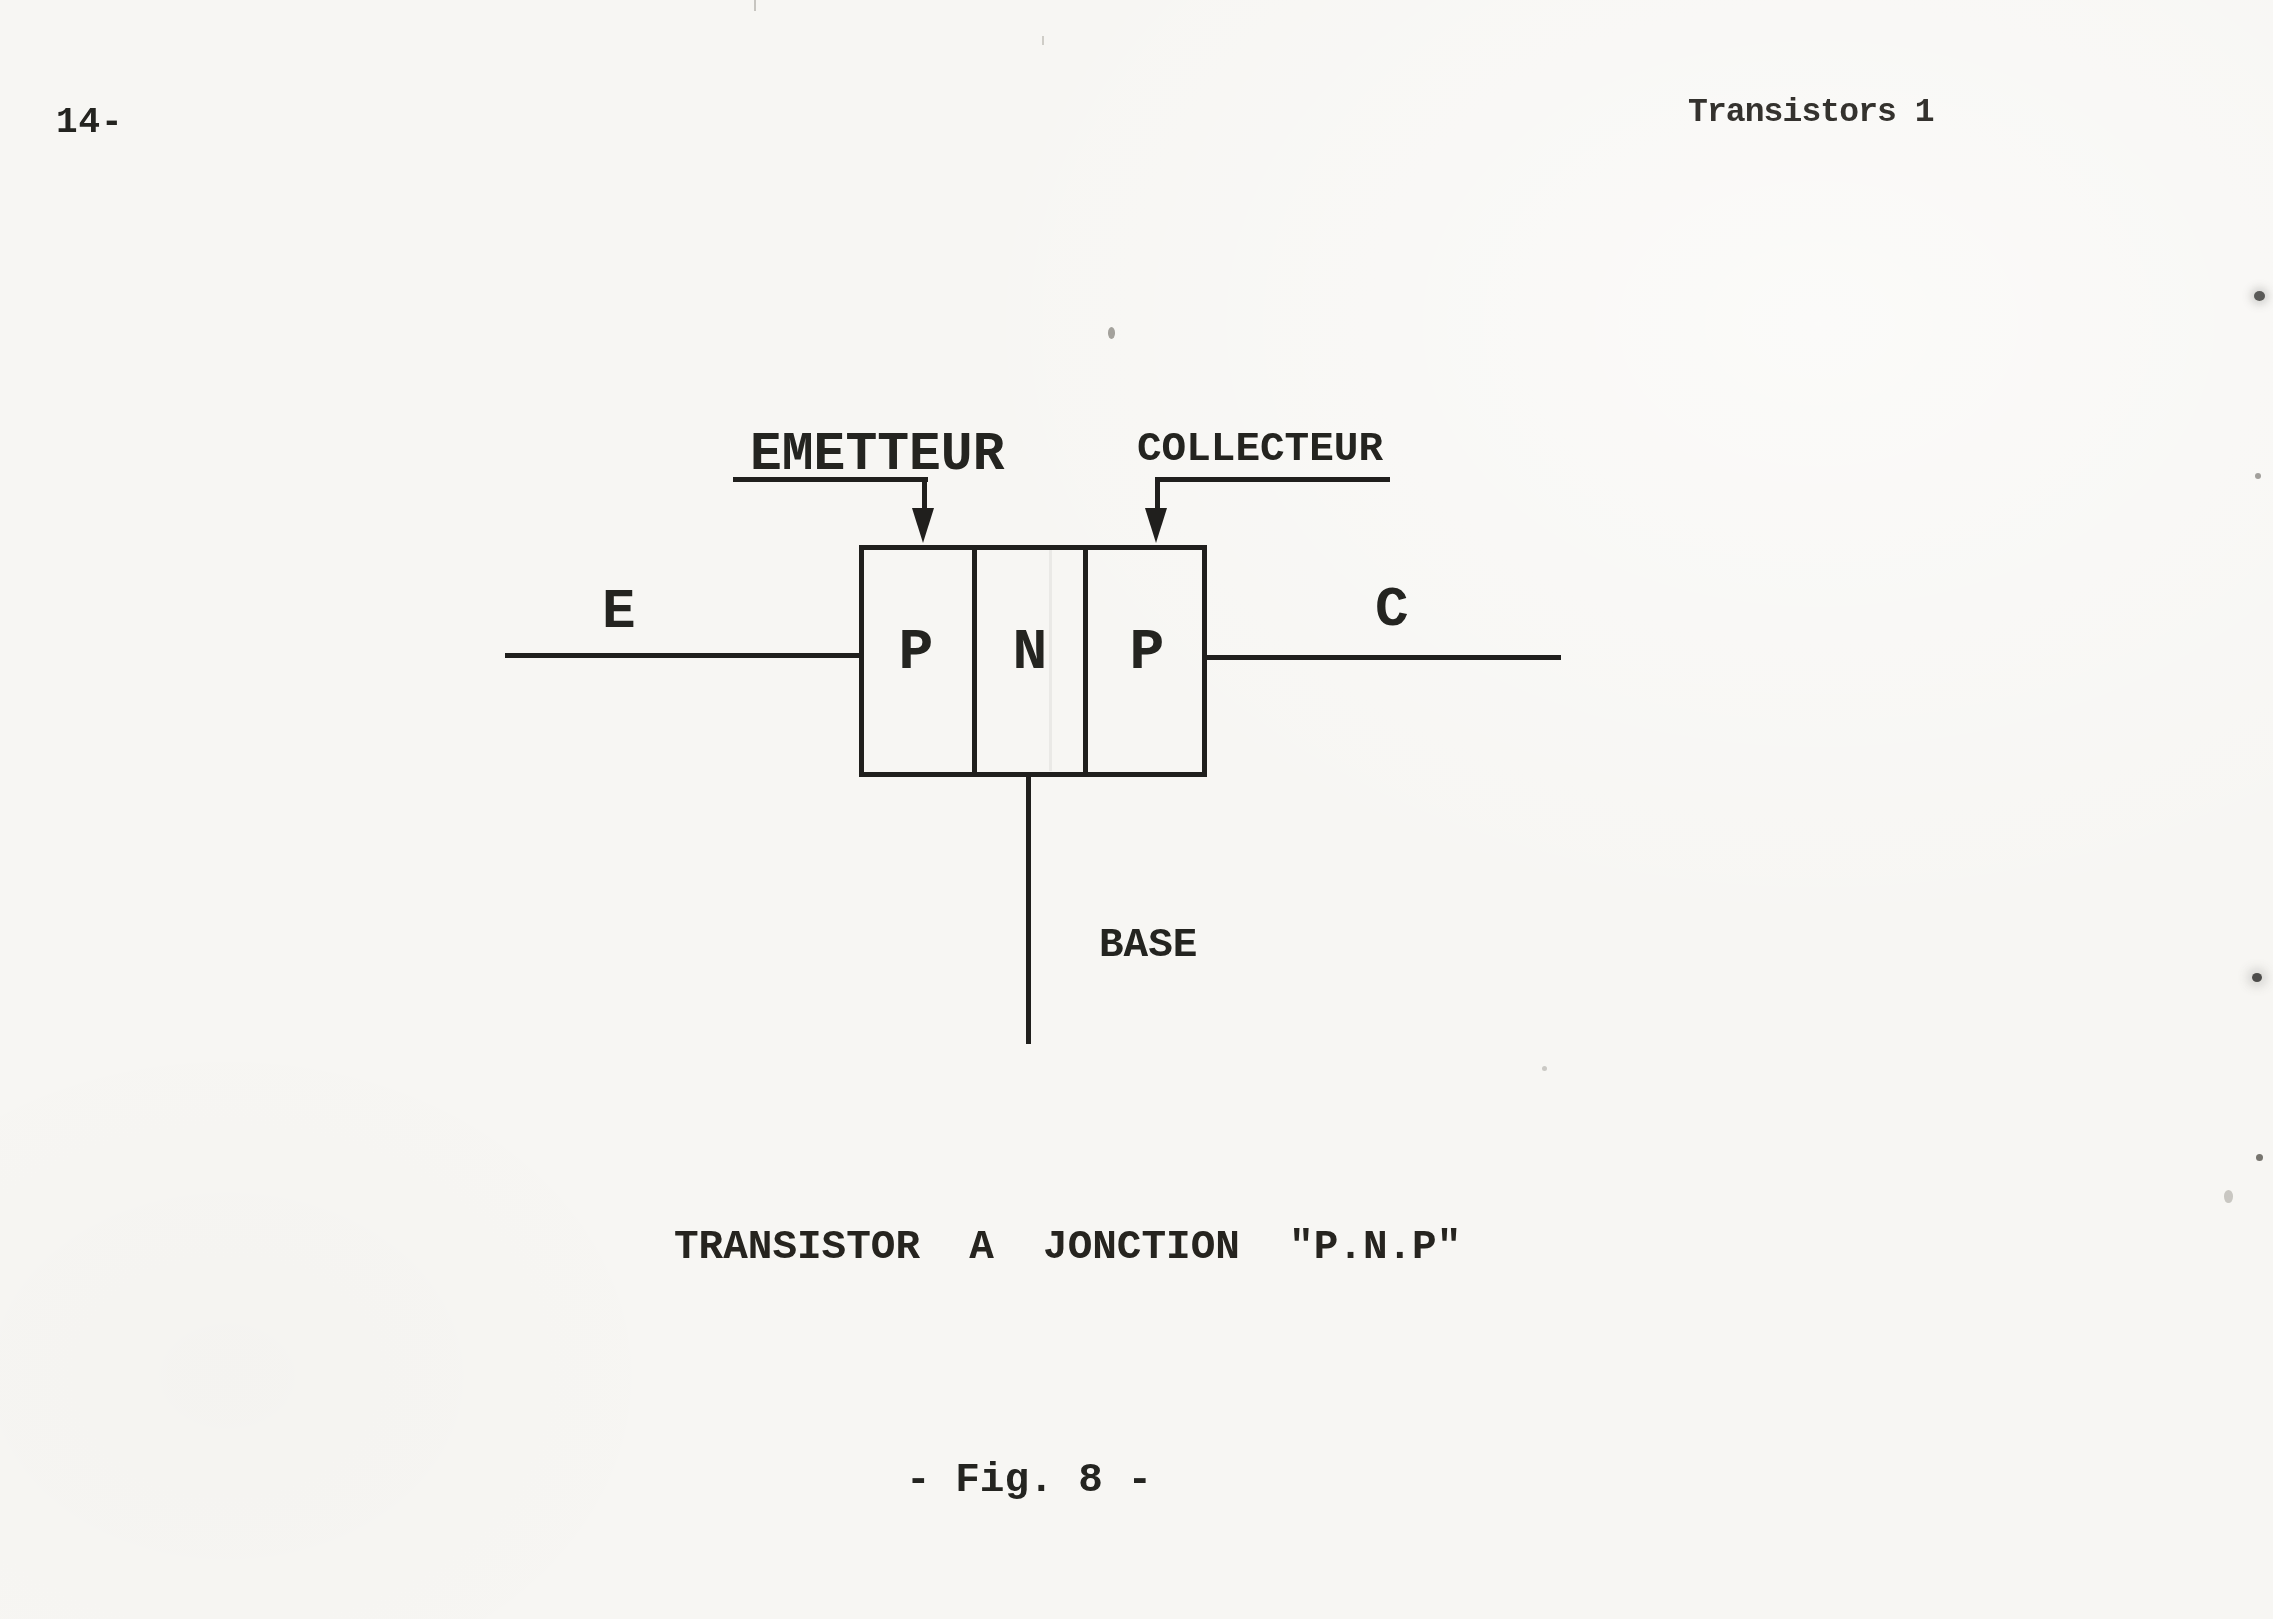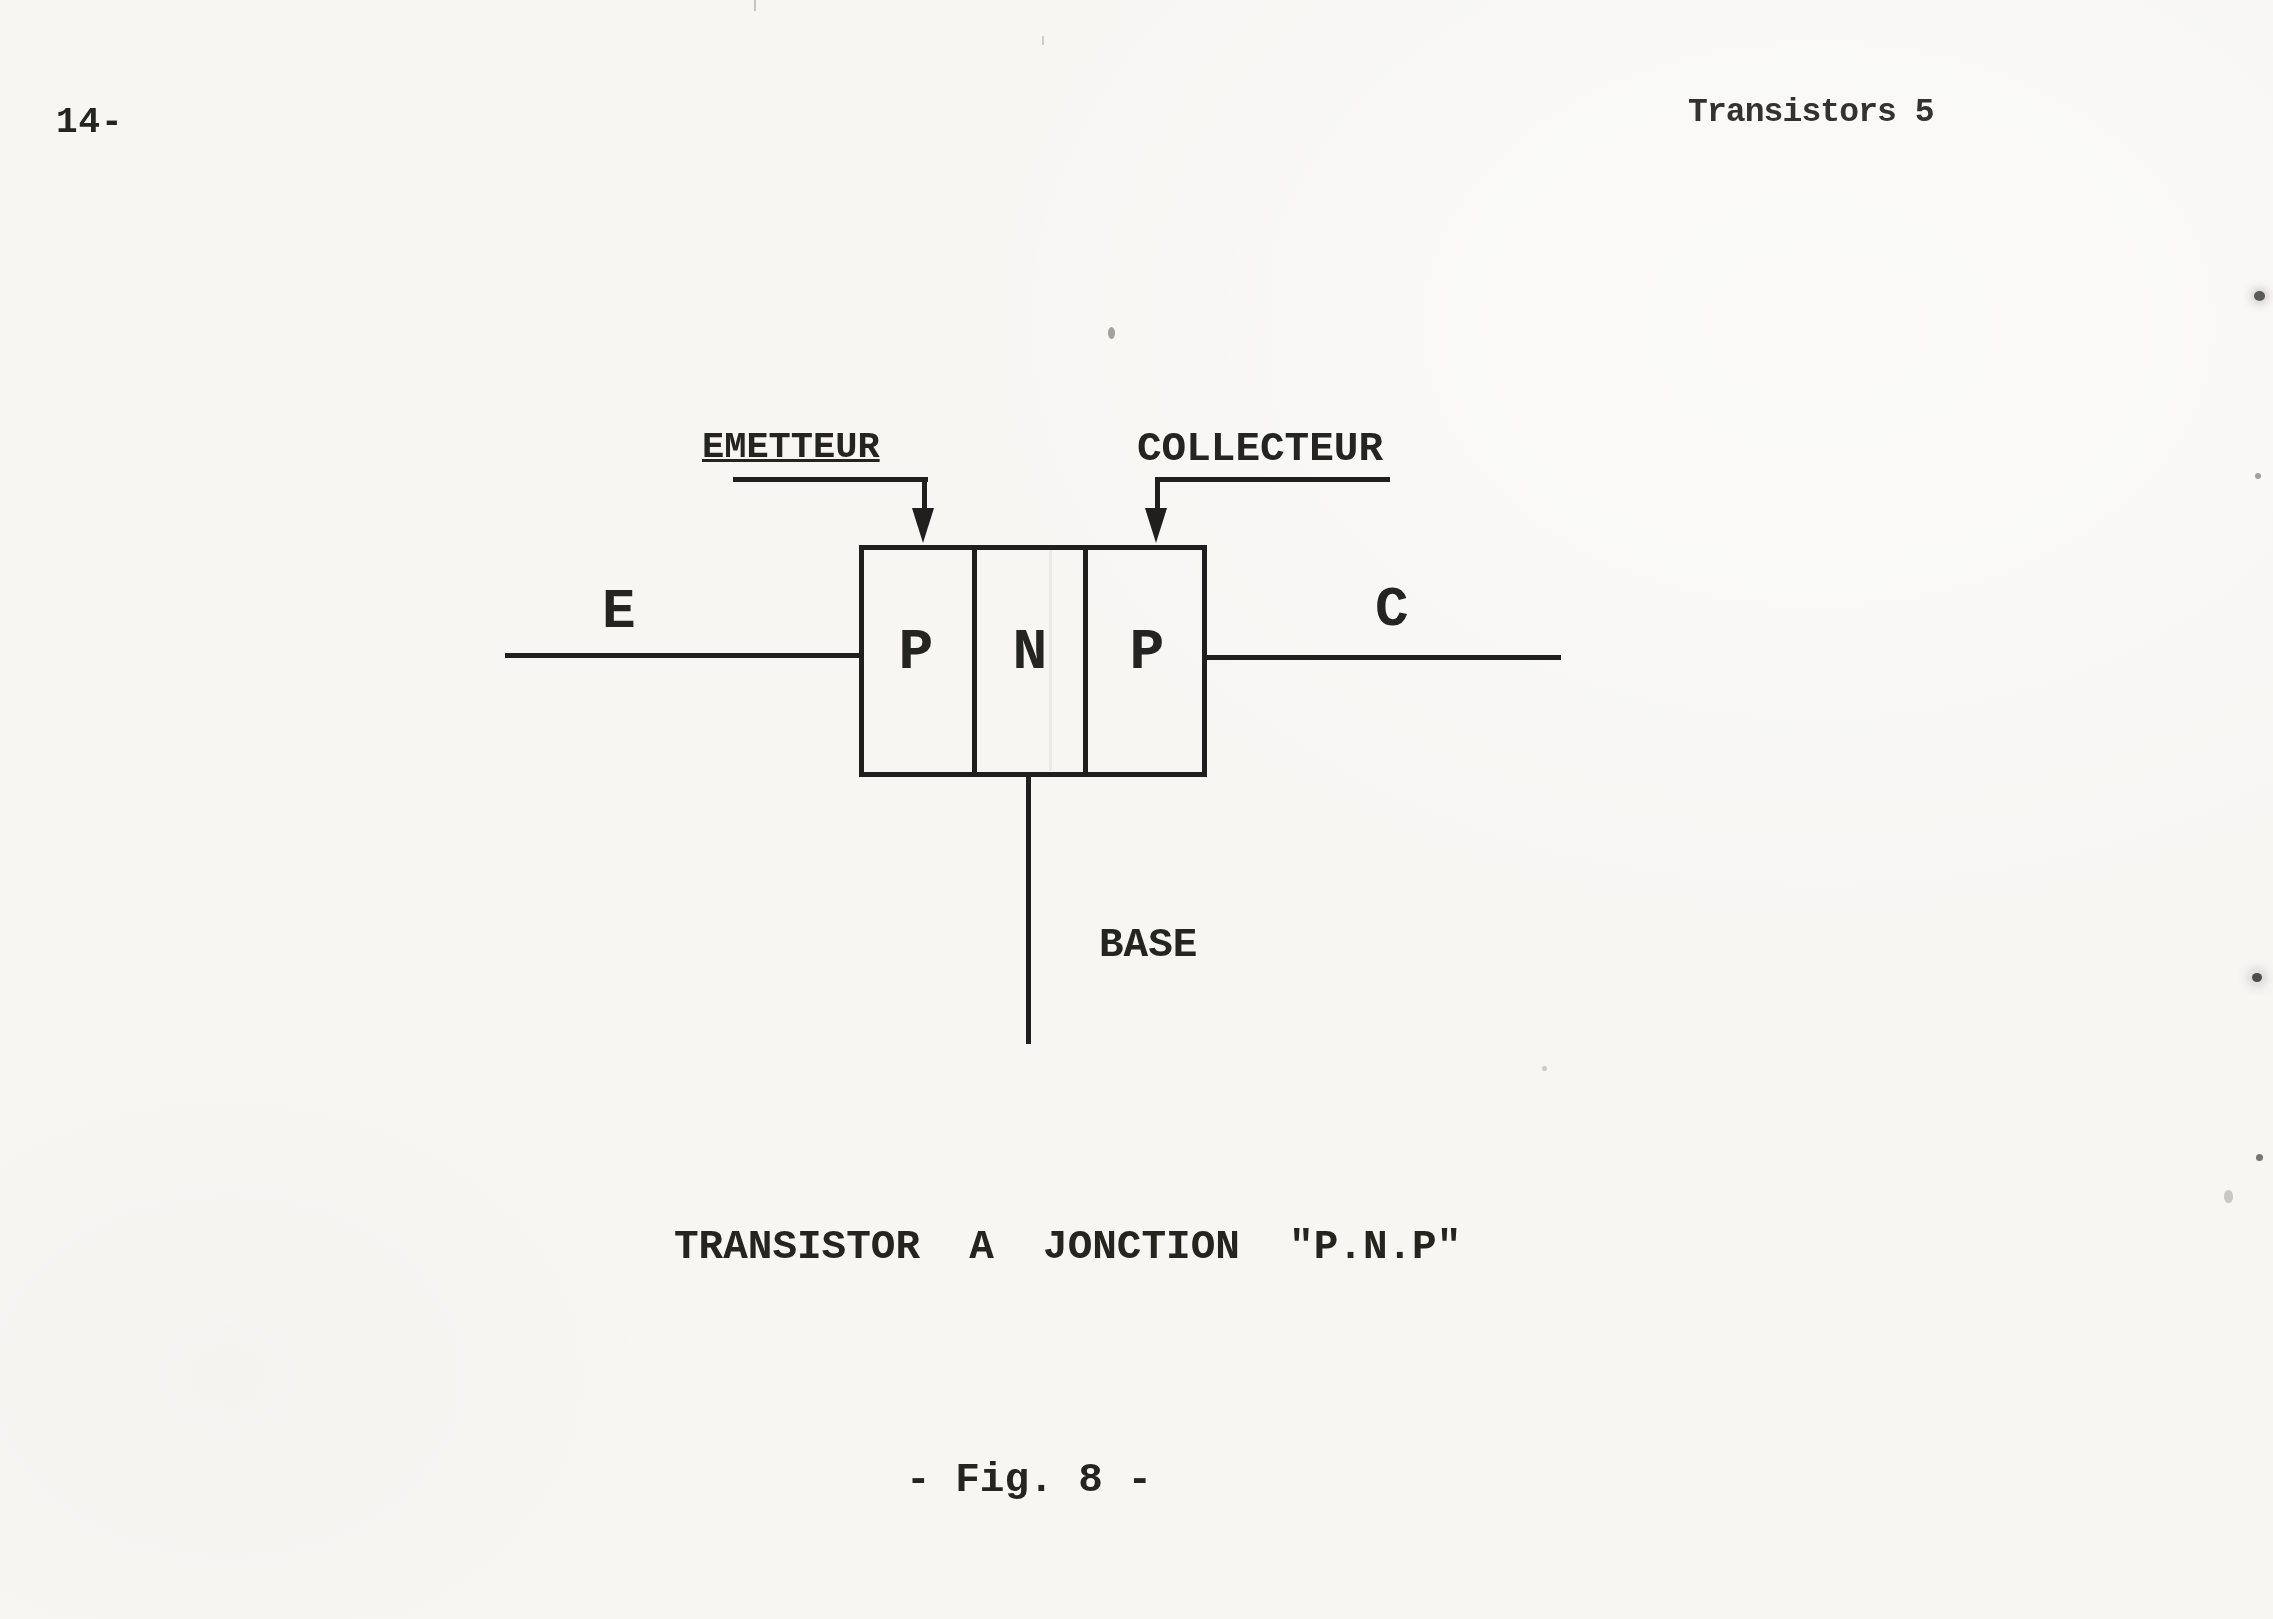--- a/index.html
+++ b/index.html
@@ -27,37 +27,37 @@
   }
   .box{
     position:absolute;left:859px;top:545px;width:348px;height:232px;
     border:5.4px solid #201f1d;box-sizing:border-box;background:transparent;
   }
   .speck{position:absolute;border-radius:50%;}
   
   .page-number{left:56px;top:105px;font-size:36px;letter-spacing:0.9px;}
   .header-title{left:1688px;top:96px;font-size:33px;letter-spacing:-0.9px;color:#34322e;}
   
-  .emitter-label{left:702px;top:429px;font-size:37px;text-decoration:underline;}
+  .emitter-label{left:750px;top:429px;font-size:53px;}
   .collector-label{left:1137px;top:429px;font-size:41px;text-align:center;}
   
   .e-label{left:602px;top:584px;font-size:56px;}
   .c-label{left:1375px;top:582px;font-size:56px;}
   .base-label{left:1099px;top:925px;font-size:41px;}
   .region{top:624px;font-size:58px;transform:translateX(-50%);}
   .caption{left:674px;top:1227px;font-size:41px;color:#26241f;}
   .fig-label{left:906px;top:1460px;font-size:41px;}
 </style>
 </head>
 <body>
 
 <div class="page">
 
   <div class="t page-number">14-</div>
-  <div class="t header-title">Transistors 5</div>
+  <div class="t header-title">Transistors 1</div>
 
   <div class="t emitter-label">EMETTEUR</div>
   <div class="ink hline" style="left:733px;top:477px;width:195px;"></div>
   <div class="ink vline" style="left:922px;top:479px;height:38px;"></div>
   <div class="arrow-down" style="left:912px;top:508px;"></div>
 
   <div class="t collector-label">COLLECTEUR</div>
   <div class="ink hline" style="left:1155px;top:477px;width:235px;"></div>
   <div class="ink vline" style="left:1155px;top:479px;height:38px;"></div>
   <div class="arrow-down" style="left:1145px;top:508px;"></div>

